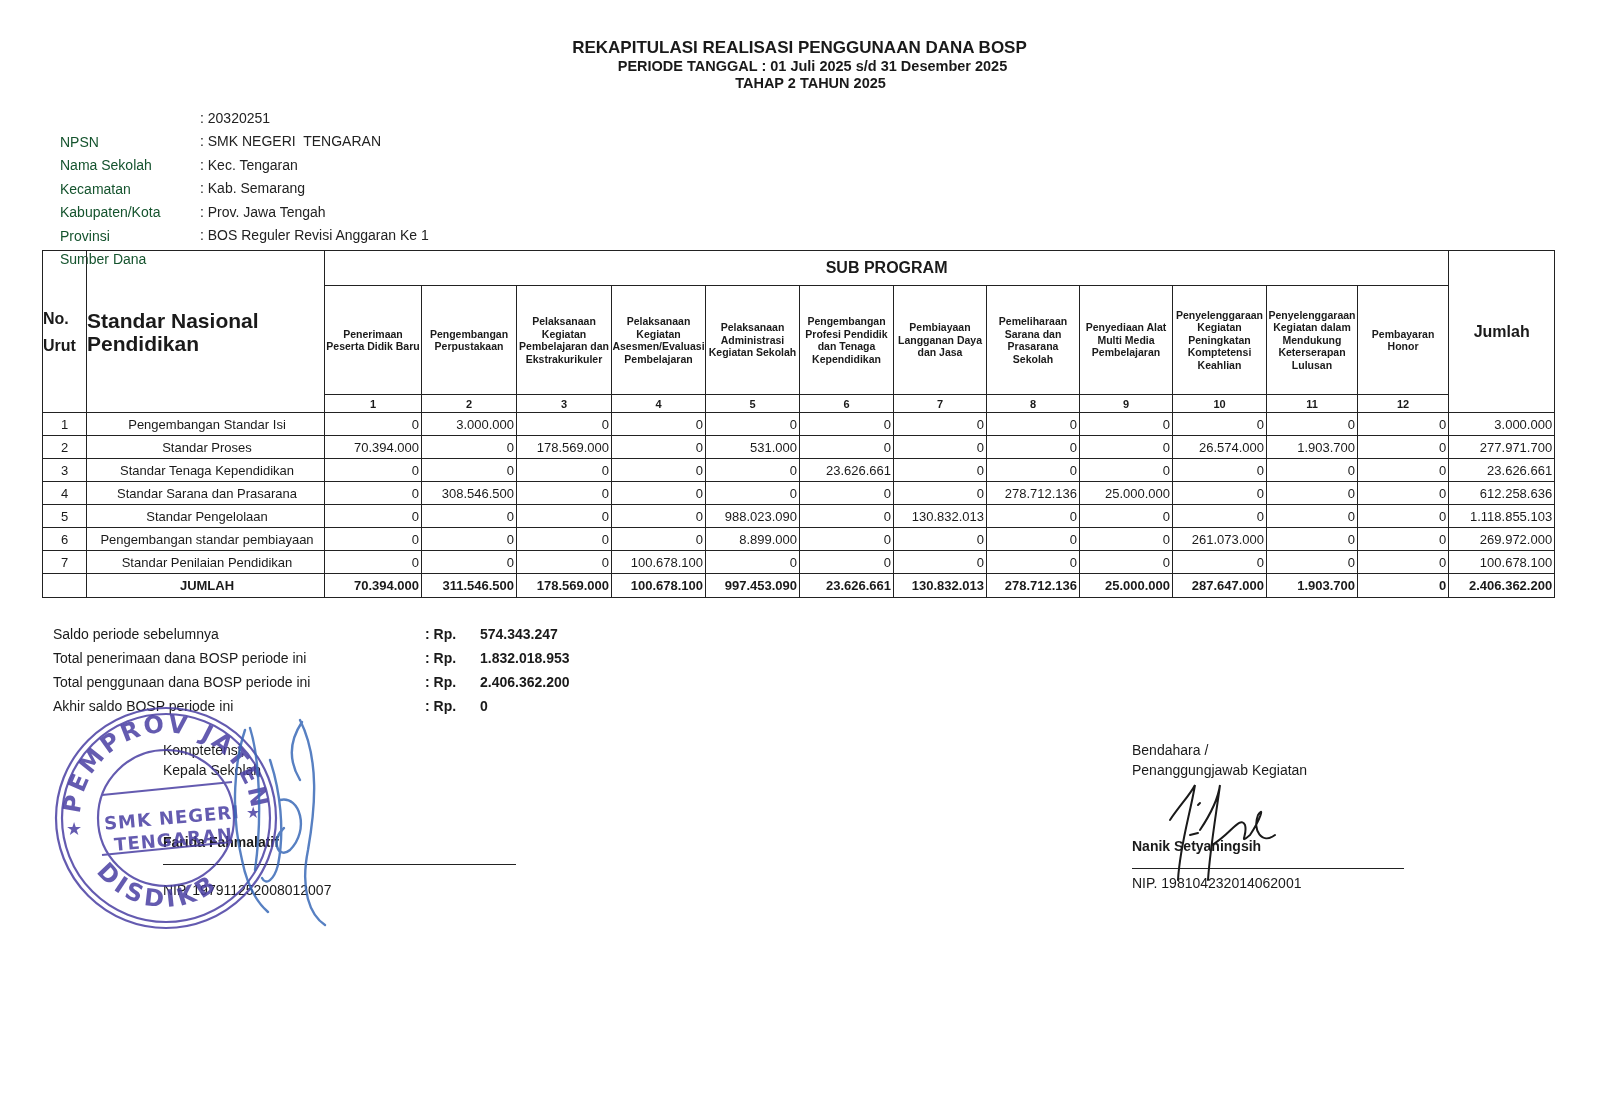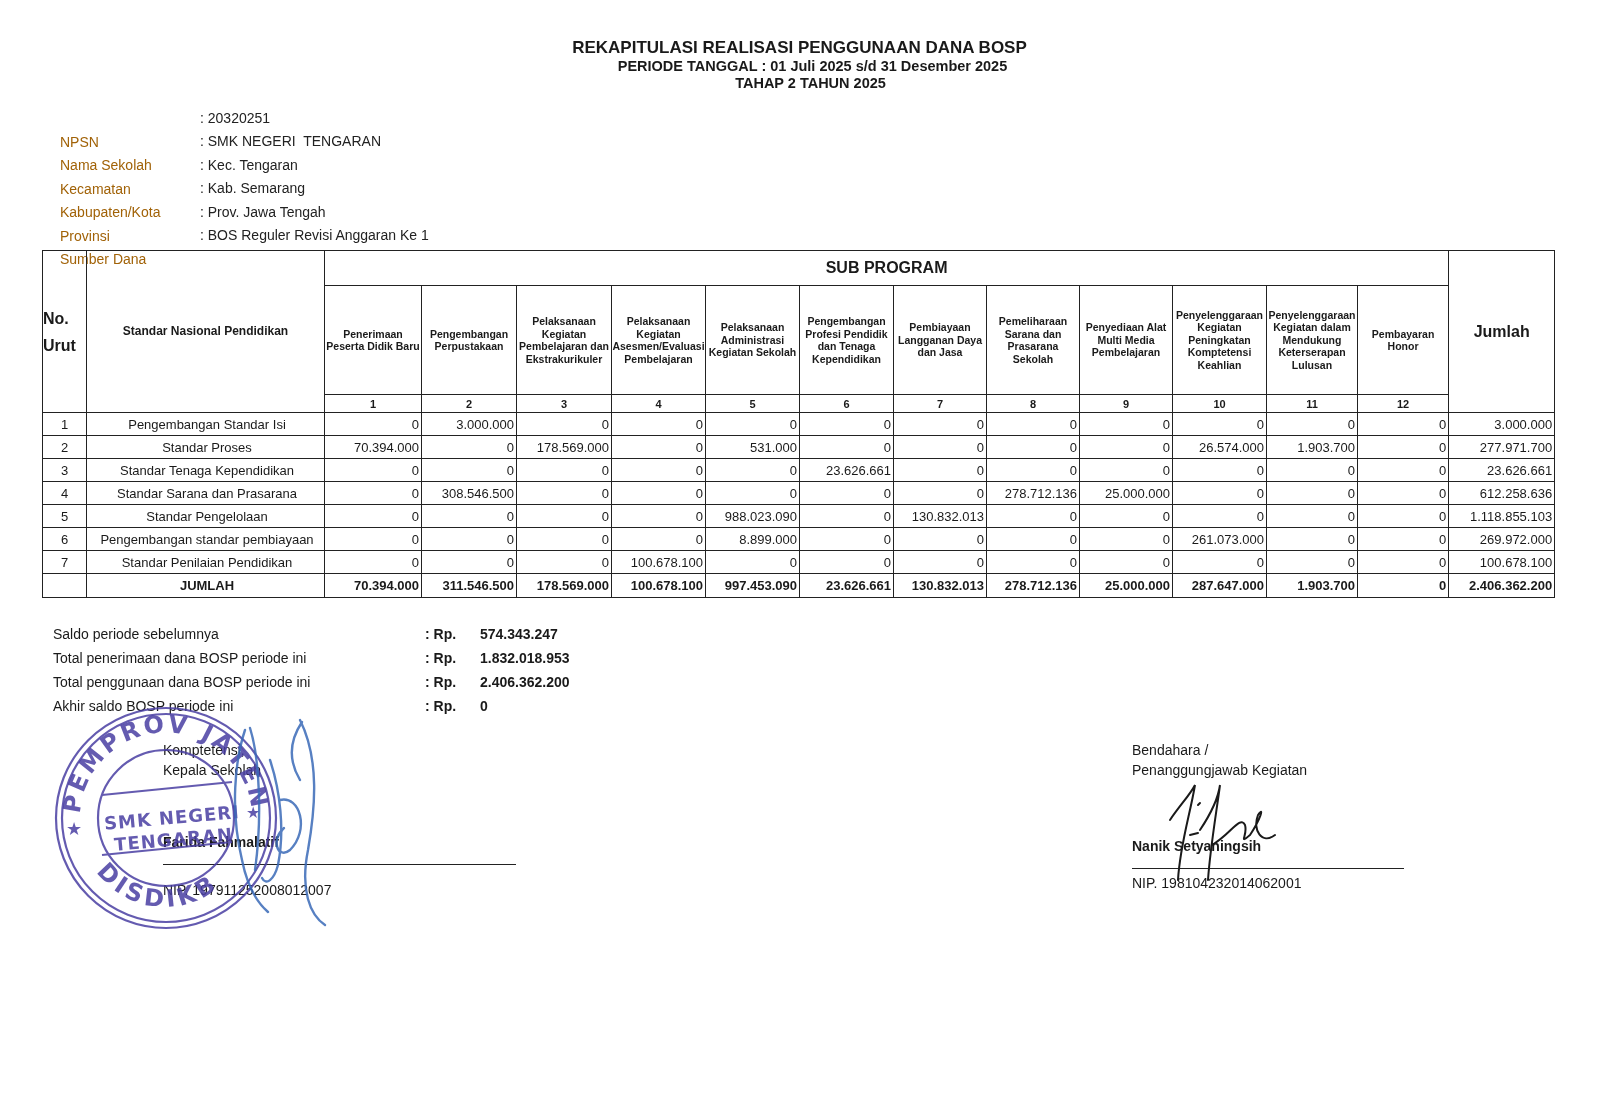--- a/index.html
+++ b/index.html
@@ -7,32 +7,32 @@
       width: 1599px; height: 1103px; position: relative; overflow: hidden;
       font-family: "Liberation Sans", sans-serif; color: #1a1a1a;
     }
     .title-block { position: absolute; left: 0; top: 38px; width: 1599px; text-align: center; }
     .title-block .t1 { font-weight: bold; font-size: 17px; line-height: 20px; }
     .title-block .t2 { font-weight: bold; font-size: 14.5px; line-height: 17px; padding-left: 26px; }
     .title-block .t3 { font-weight: bold; font-size: 14.5px; line-height: 17px; padding-left: 22px; }
 
     .info { position: absolute; left: 60px; top: 106px; font-size: 14px; }
     .info .row { height: 23.5px; display: flex; align-items: center; }
-    .info .lbl { width: 140px; color: #a16207; margin-top: 48px; }
+    .info .lbl { width: 140px; color: #14532d; margin-top: 48px; }
     .info .val { color: #222; }
 
     table.rekap {
       position: absolute; left: 42px; top: 250px; width: 1512px;
       border-collapse: collapse; table-layout: fixed;
       font-family: "Liberation Sans", sans-serif;
     }
     table.rekap td, table.rekap th { border: 1.5px solid #222; padding: 0; }
     .hdr-sub { height: 34px; font-weight: bold; font-size: 16px; text-align: center; margin-left: 21px; }
     .hdr-col { font-size: 10.5px; font-weight: bold; text-align: center; line-height: 12.5px; height: 108px; }
-    .hdr-big { font-weight: bold; font-size: 12px; text-align: center; line-height: 23px; }
+    .hdr-big { font-weight: bold; font-size: 21px; text-align: left; line-height: 23px; }
     .hdr-no { font-weight: bold; font-size: 16px; text-align: left; line-height: 27px; }
     .hdr-jml { font-weight: bold; font-size: 16px; text-align: center; }
     .hdr-num { font-size: 11px; font-weight: bold; text-align: center; height: 17px; }
     .cell-no { text-align: center; font-size: 13px; height: 22px; }
     .cell-name { text-align: center; font-size: 13px; padding-left: 3px !important; white-space: nowrap; }
     .cell-val { text-align: right; font-size: 13px; padding-right: 2px !important; white-space: nowrap; }
     .row-total td { height: 23px; font-weight: bold; }
     .row-total .cell-name { text-align: center; }
 
     .summary { position: absolute; left: 53px; top: 622px; font-size: 14px; }

